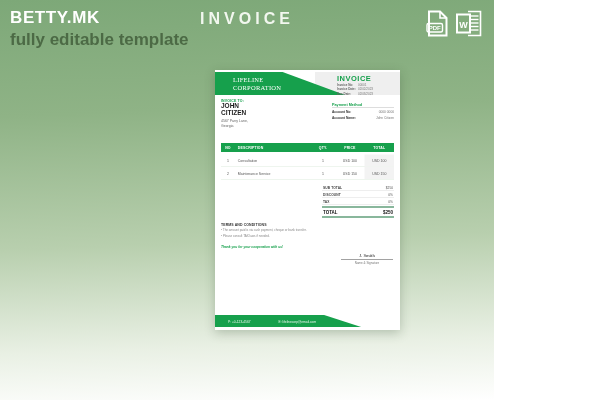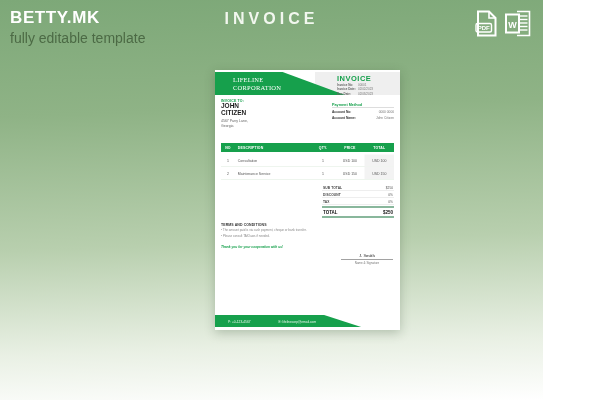--- a/index.html
+++ b/index.html
@@ -1,22 +1,22 @@
 <!DOCTYPE html>
 <html><head>
 <meta charset="utf-8">
 <style>
   html,body{margin:0;padding:0;}
   body{width:615px;height:400px;overflow:hidden;font-family:"Liberation Sans",sans-serif;}
-  .stage{position:relative;width:543px;height:400px;overflow:hidden;
+  .stage{position:relative;width:494px;height:400px;overflow:hidden;
     background:linear-gradient(178deg,#7da878 0%,#8fb386 28%,#b8cfae 60%,#e9f0e4 85%,#ffffff 100%);}
 
   
   .brand{position:absolute;left:10px;top:8px;color:#ffffff;font-size:17px;font-weight:800;letter-spacing:.6px;}
-  .tagline{position:absolute;left:10px;top:30px;color:#4c6a45;font-size:14px;font-weight:400;}
+  .tagline{position:absolute;left:10px;top:30px;color:#4c6a45;font-size:17px;font-weight:700;}
   .page-title{position:absolute;left:0;right:0;top:10px;text-align:center;color:#f2f7ef;
     font-size:16px;font-weight:600;letter-spacing:4px;}
   .file-icons{position:absolute;right:12px;top:10px;display:flex;gap:7px;align-items:center;}
   .file-icons svg{display:block;}
 
   
   .doc{position:absolute;left:215px;top:70px;width:185px;height:260px;background:#fff;
     box-shadow:0 3px 10px rgba(30,60,30,.25);overflow:hidden;}
   .doc-scale{position:absolute;left:0;top:0;width:370px;height:520px;transform:scale(.5);
     transform-origin:0 0;font-family:"Liberation Sans",sans-serif;}

